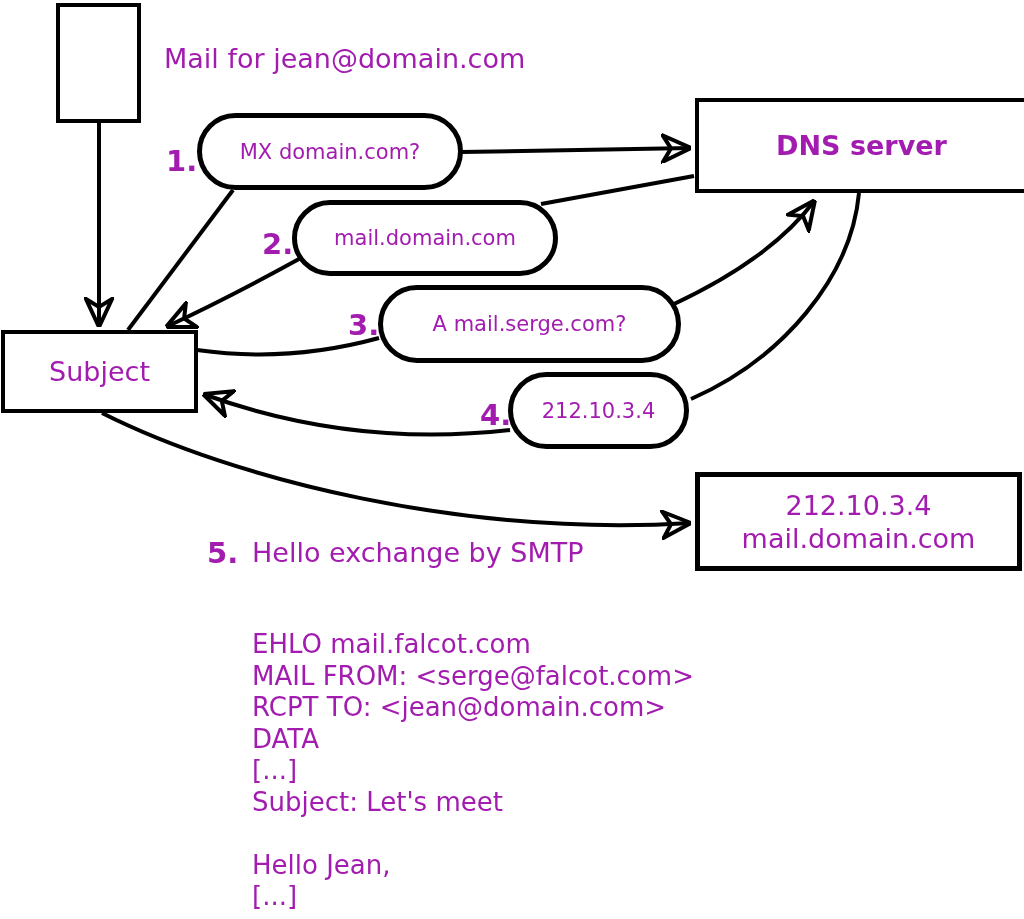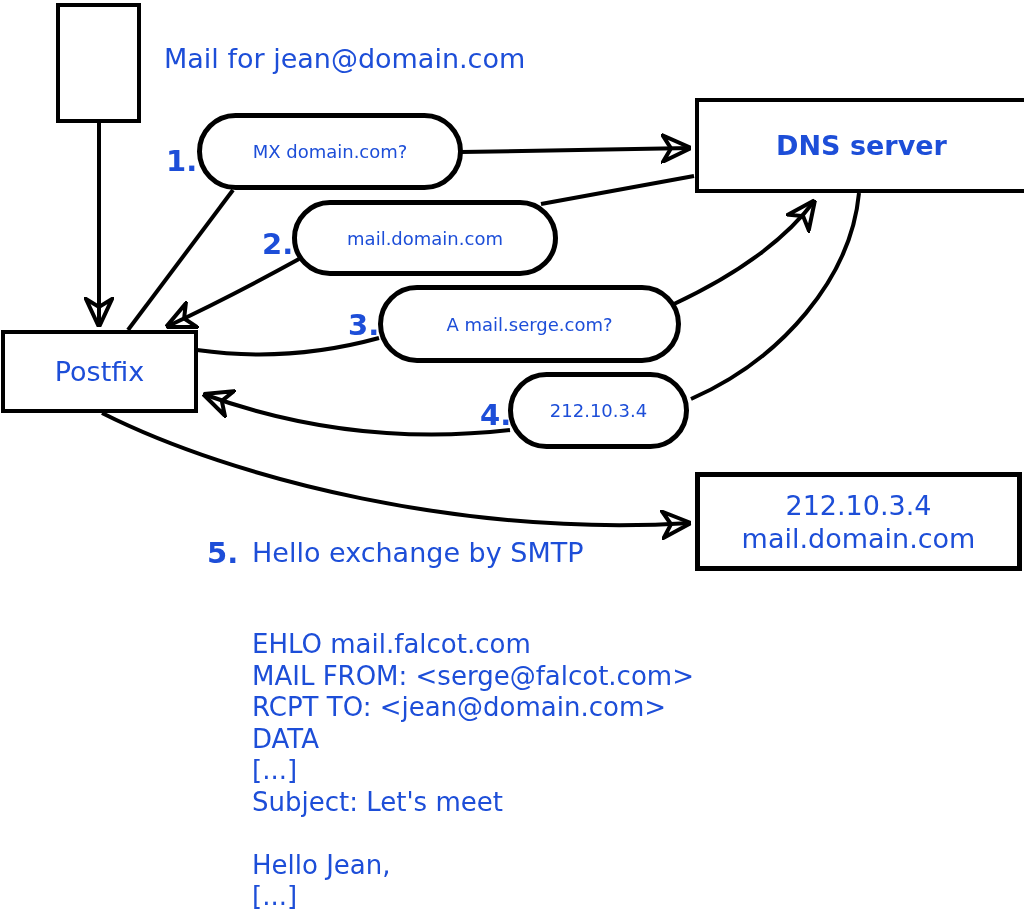--- a/index.html
+++ b/index.html
@@ -6,21 +6,21 @@
     margin: 0;
     padding: 0;
     background: #ffffff;
   }
   .stage {
     position: relative;
     width: 1024px;
     height: 919px;
     background: #ffffff;
     font-family: "DejaVu Sans", "Liberation Sans", sans-serif;
-    color: #1d4ed8;
+    color: #a21caf;
     overflow: hidden;
   }
   .wires {
     position: absolute;
     left: 0; top: 0;
     width: 1024px;
     height: 919px;
   }
   .wires path {
     fill: none;
@@ -59,21 +59,21 @@
   }
   .pill {
     position: absolute;
     box-sizing: border-box;
     background: #ffffff;
     border: 5px solid #000000;
     border-radius: 42px;
     display: flex;
     align-items: center;
     justify-content: center;
-    font-size: 18px;
+    font-size: 21px;
     white-space: nowrap;
   }
   .pill1 { left: 197px; top: 113px; width: 266px; height: 77px; }
   .pill2 { left: 292px; top: 200px; width: 266px; height: 76px; }
   .pill3 { left: 378px; top: 285px; width: 303px; height: 78px; }
   .pill4 { left: 508px; top: 372px; width: 181px; height: 77px; }
   .step-num {
     position: absolute;
     font-size: 29px;
     font-weight: bold;
@@ -130,21 +130,21 @@
 
   <div class="box envelope"></div>
 
   <div class="free-label mail-for">Mail for jean@domain.com</div>
 
   <div class="box dns">
     <span>DNS server</span>
   </div>
 
   <div class="box postfix">
-    <span>Postfix</span>
+    <span>Subject</span>
   </div>
 
   <div class="box target">
     <div>212.10.3.4</div>
     <div>mail.domain.com</div>
   </div>
 
   <div class="step-num n1">1.</div>
   <div class="pill pill1">
     <span>MX domain.com?</span>

